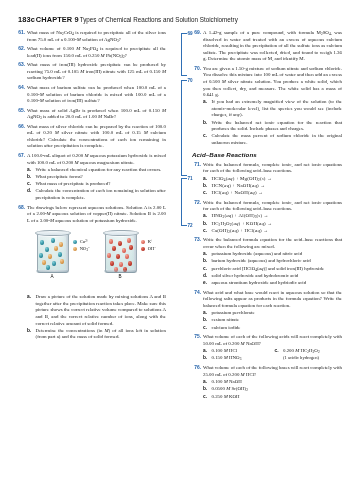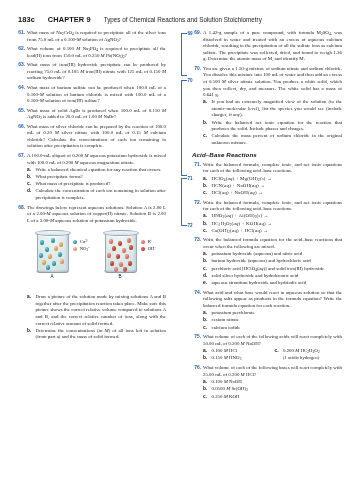--- a/index.html
+++ b/index.html
@@ -10,21 +10,21 @@
     color:#1a1a1a;
     overflow:hidden;
     position:relative;
   }
   .page{position:absolute;inset:0;}
 
   
   .header{
     position:absolute;left:18px;top:15px;right:14px;
     height:10px;
-    display:flex;align-items:baseline;gap:13px;
+    display:flex;align-items:baseline;gap:1px;
     white-space:nowrap;
   }
   .folio{
     font-family:"Liberation Sans", sans-serif;
     font-weight:bold;font-size:7.4px;letter-spacing:.1px;color:#111;
   }
   .chap-label{
     font-family:"Liberation Sans", sans-serif;
     font-weight:bold;font-size:7.4px;letter-spacing:.1px;color:#111;
   }

